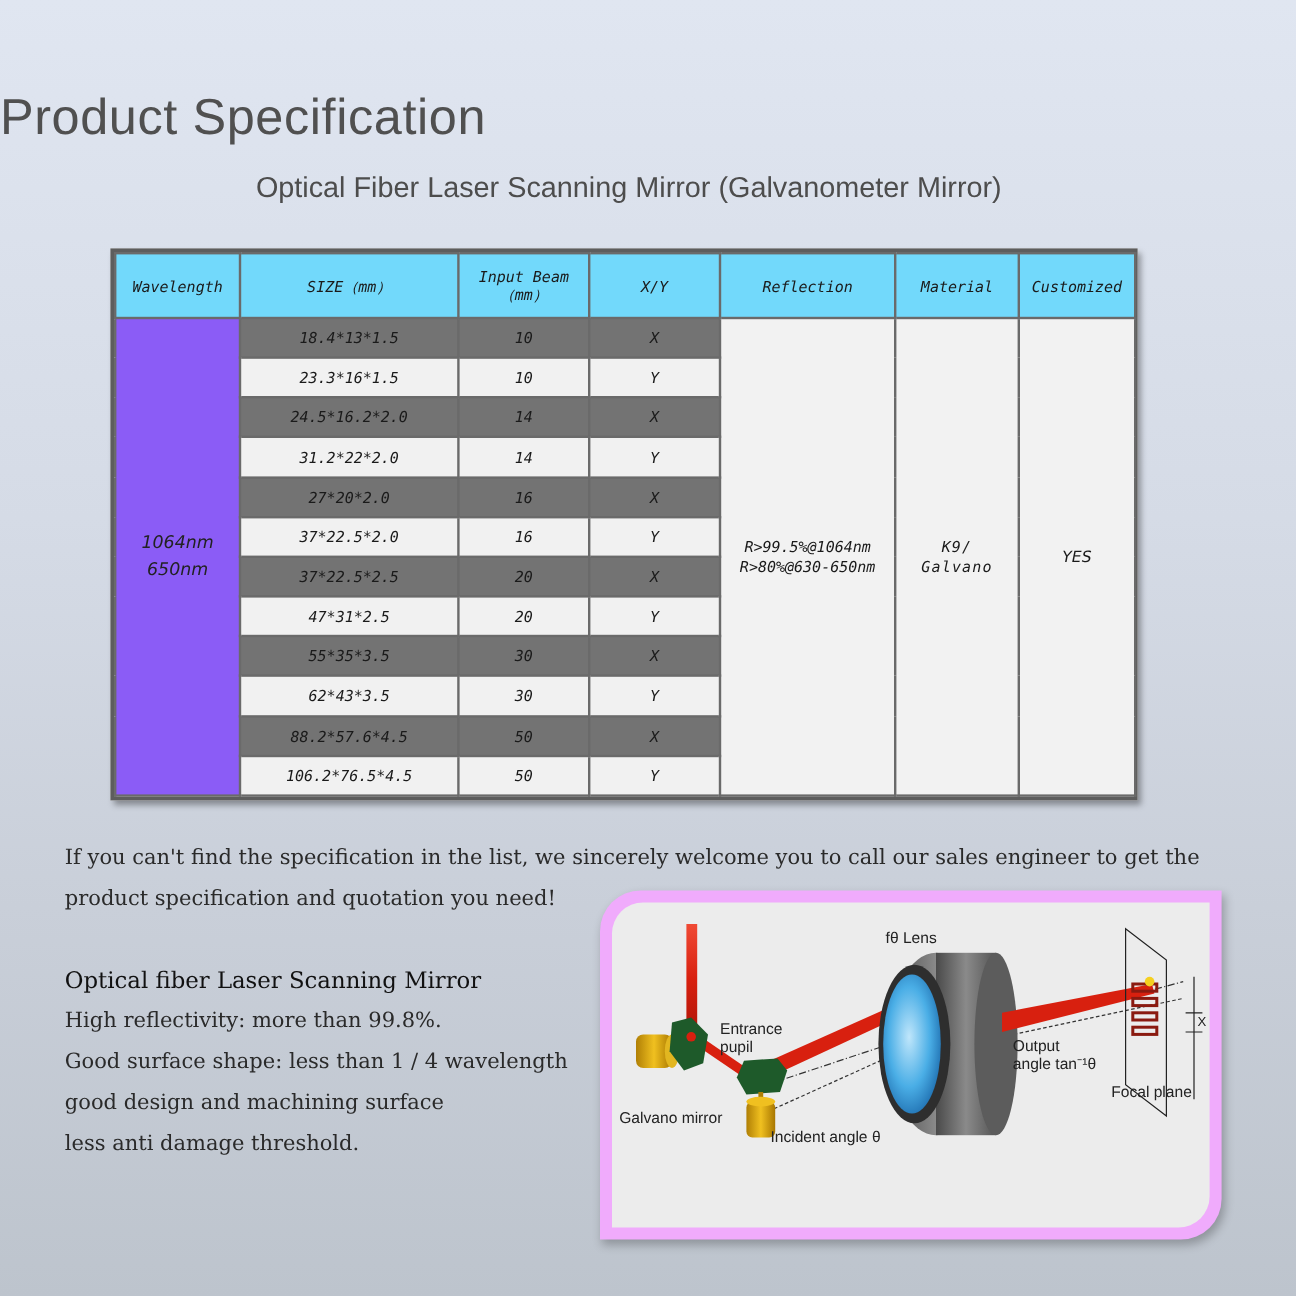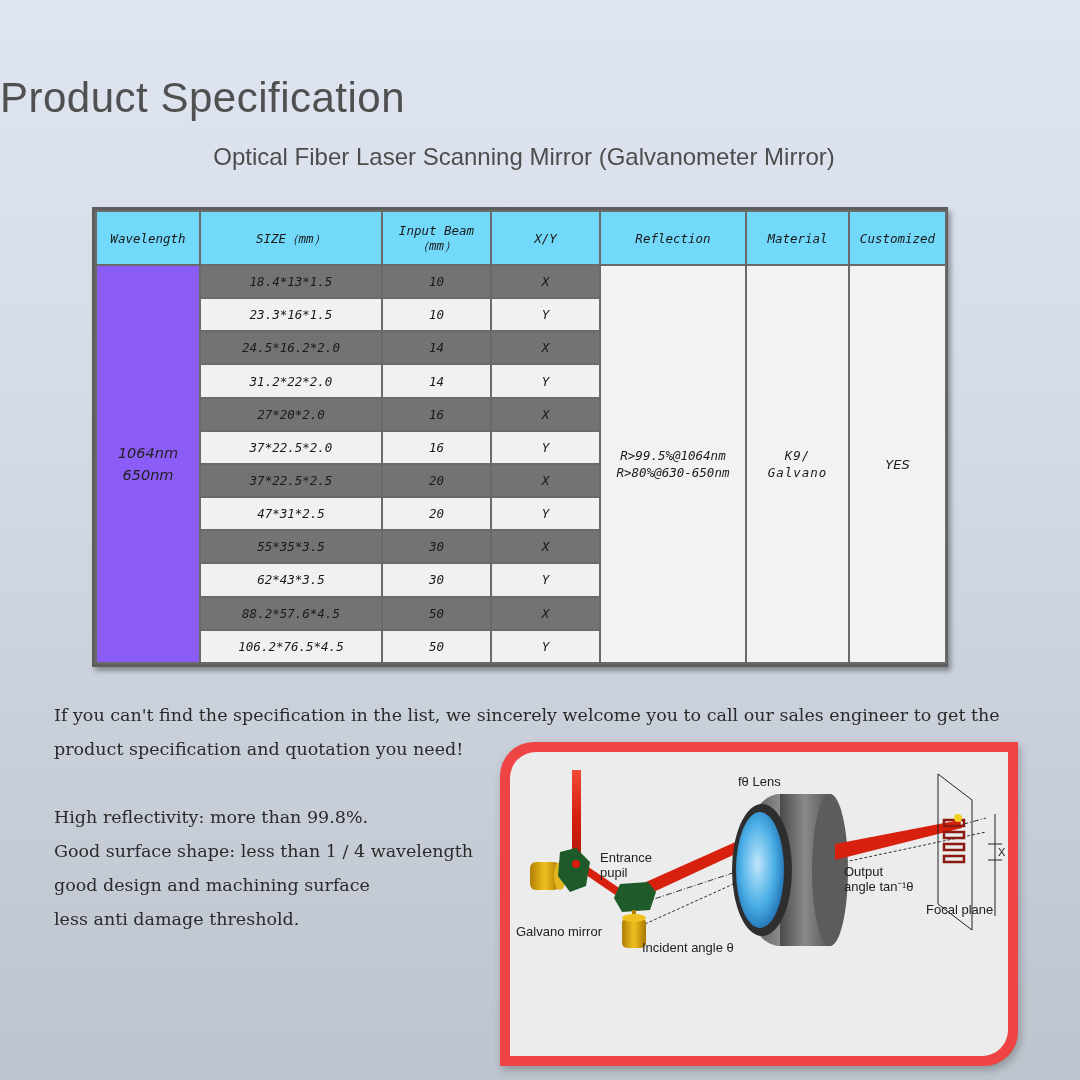--- a/index.html
+++ b/index.html
@@ -47,22 +47,22 @@
     position: absolute; left: 54px; top: 698px; width: 990px;
     font-family: "DejaVu Serif", serif; font-size: 17.5px; line-height: 34px; color: #2a2a2a;
   }
   .features {
     position: absolute; left: 54px; top: 800px; width: 460px;
     font-family: "DejaVu Serif", serif; color: #2a2a2a;
   }
   .features .ftitle { font-size: 19px; line-height: 34px; color: #111; }
   .features .fline { font-size: 17.5px; line-height: 34px; }
   .diagram {
-    position: absolute; left: 500px; top: 742px; width: 518px; height: 324px;
-    background: #ef4444; border-radius: 34px 0 34px 0; box-sizing: border-box;
+    position: absolute; left: 500px; top: 742px; width: 518px; height: 291px;
+    background: #f0abfc; border-radius: 34px 0 34px 0; box-sizing: border-box;
     padding: 10px; box-shadow: 2px 4px 8px rgba(0,0,0,0.25);
   }
   .diagram-inner {
     position: relative; width: 100%; height: 100%; background: #ececec;
     border-radius: 26px 0 26px 0; overflow: hidden;
   }
   .diagram svg { position: absolute; left: 0; top: 0; }
   .dlabel {
     position: absolute; font-family: "Liberation Sans", sans-serif; font-size: 13px;
     color: #222; line-height: 15px; white-space: nowrap;
@@ -176,20 +176,21 @@
     </tbody>
   </table>
 </div>
 
 <div class="note">
   <div>If you can't find the specification in the  list, we sincerely welcome you to call our sales engineer to get the</div>
   <div>product specification and quotation you need!</div>
 </div>
 
 <div class="features">
+  <div class="ftitle">Optical fiber Laser Scanning Mirror</div>
   <div class="fline">High reflectivity: more than 99.8%.</div>
   <div class="fline">Good surface shape: less than 1 / 4 wavelength</div>
   <div class="fline">good design and machining surface</div>
   <div class="fline">less anti damage threshold.</div>
 </div>
 
 <div class="diagram">
   <div class="diagram-inner">
     <svg width="498" height="232" viewBox="0 0 498 232">
       <defs>

